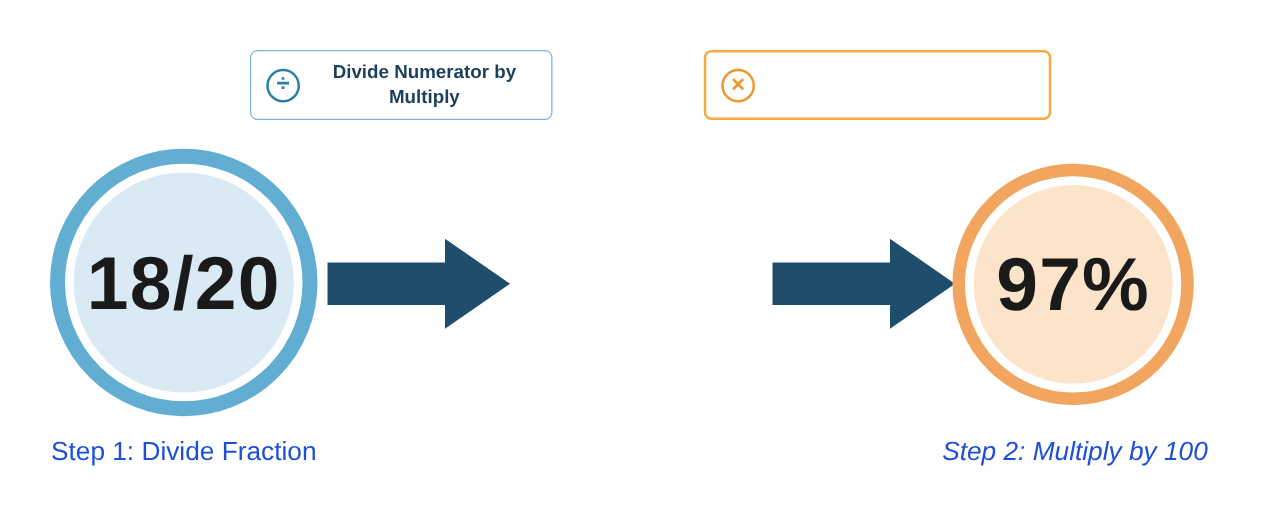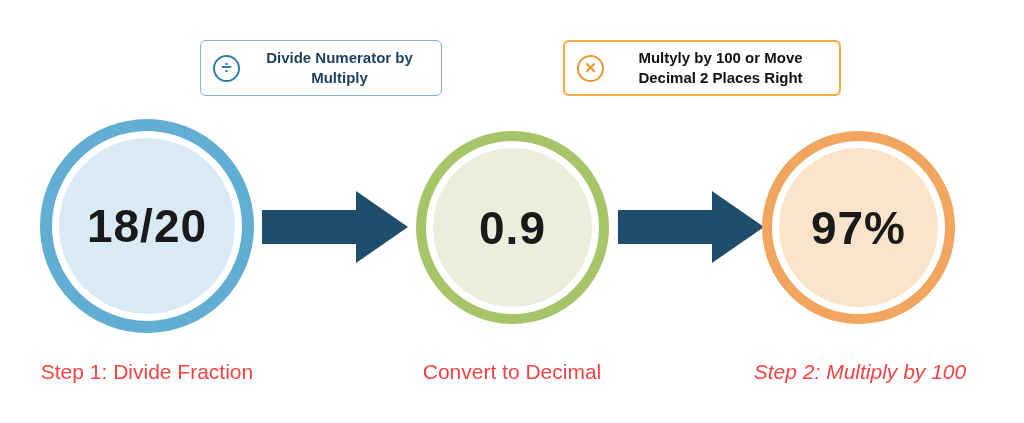--- a/index.html
+++ b/index.html
@@ -93,21 +93,21 @@
     width: 100%; height: 100%;
     border-radius: 50%;
     display: flex;
     align-items: center;
     justify-content: center;
   }
   .step-1 .circle-inner { background: var(--step1-fill); }
   .step-2 .circle-inner { background: var(--step2-fill); }
   .step-3 .circle-inner { background: var(--step3-fill); }
   .value {
-    font-size: 46px;
+    font-size: 60px;
     font-weight: bold;
     color: #1a1a1a;
     letter-spacing: 1px;
   }
 
   
   .arrow {
     position: absolute;
     display: flex;
     align-items: center;
@@ -122,76 +122,66 @@
   .arrow .head {
     width: 0; height: 0;
     border-top: 36px solid transparent;
     border-bottom: 36px solid transparent;
     border-left: 52px solid var(--arrow);
   }
 
   
   .caption {
     position: absolute;
-    top: 360px;
+    top: 350px;
     width: 260px;
     text-align: center;
     font-size: 21px;
-    color: #ef4444;
+    color: #1d4ed8;
   }
   .caption-1 { left: 17px; }
   .caption-2 { left: 382px; }
   .caption-3 { left: 730px; font-style: italic; }
 </style>
 </head>
 <body>
 
 <div class="canvas">
 
   <div class="callout callout-1">
     <span class="icon-circle icon-divide">÷</span>
     <div class="callout-text">
       <span>Divide Numerator by</span><br>
       <span>Multiply</span>
     </div>
   </div>
 
   <div class="callout callout-2">
     <span class="icon-circle icon-x">✕</span>
-    <div class="callout-text">
-      <span>Multyly by 100 or Move</span><br>
-      <span>Decimal 2 Places Right</span>
-    </div>
   </div>
 
   <div class="step step-1">
     <div class="circle-inner">
       <span class="value">18/20</span>
     </div>
   </div>
 
   <div class="arrow arrow-1">
     <div class="shaft"></div>
     <div class="head"></div>
   </div>
 
-  <div class="step step-2">
-    <div class="circle-inner">
-      <span class="value">0.9</span>
-    </div>
-  </div>
 
   <div class="arrow arrow-2">
     <div class="shaft"></div>
     <div class="head"></div>
   </div>
 
   <div class="step step-3">
     <div class="circle-inner">
       <span class="value">97%</span>
     </div>
   </div>
 
   <div class="caption caption-1">Step 1: Divide Fraction</div>
-  <div class="caption caption-2">Convert to Decimal</div>
   <div class="caption caption-3">Step 2: Multiply by 100</div>
 
 </div>
 
 </body></html>

